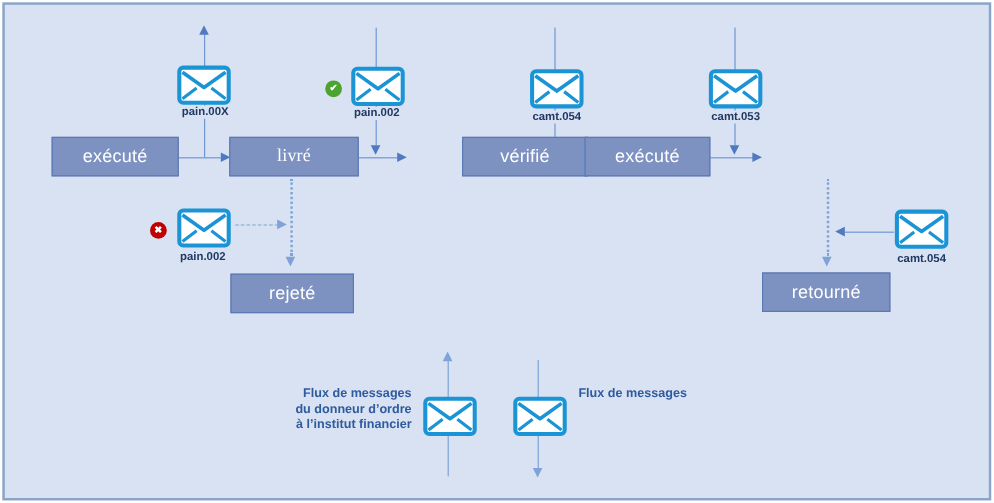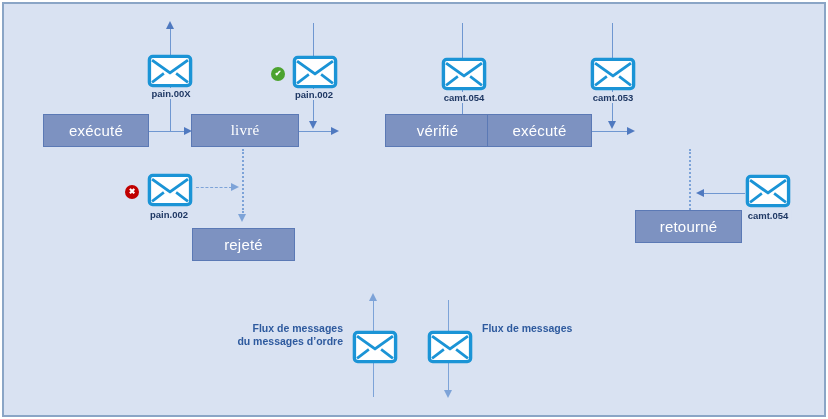--- a/index.html
+++ b/index.html
@@ -128,34 +128,35 @@
         <path d="M5 30 L17.5 20.5 M43 30 L30.5 20.5" fill="none" stroke="#1b94d6" stroke-width="2.8"></path>
       </svg>
     </div>
   <div class="msg-label" style="left:768px;top:210px;">camt.054</div>
 
   <div class="state-box" style="left:43px;top:114px;width:104px;">exécuté</div>
   <div class="state-box" style="left:191px;top:114px;width:106px;font-family:Liberation Serif, serif;">livré</div>
   <div class="state-box" style="left:339px;top:114px;width:103px;margin-left:46px;">vérifié</div>
   <div class="state-box" style="left:487px;top:114px;width:103px;">exécuté</div>
   <div class="state-box" style="left:192px;top:228px;width:101px;">rejeté</div>
-  <div class="state-box" style="left:635px;top:210px;width:105px;">retourné</div>
+  <div class="state-box" style="left:635px;top:227px;width:105px;">retourné</div>
 
   <div class="ah ah-up ah-light" style="left:369px;top:293px;"></div>
   <div class="vline" style="left:373px;top:300px;height:97px;border-left-color:var(--dashed-blue);"></div>
   <div class="env" style="left:352px;top:330px;">
       <svg viewBox="0 0 48 36" width="100%" height="100%">
         <rect x="2.2" y="2.5" width="43.6" height="31" rx="3.5" fill="#ffffff" stroke="#1b94d6" stroke-width="3.6"></rect>
         <path d="M5 6.5 L24 20 L43 6.5" fill="none" stroke="#1b94d6" stroke-width="3.2" stroke-linejoin="round"></path>
         <path d="M5 30 L17.5 20.5 M43 30 L30.5 20.5" fill="none" stroke="#1b94d6" stroke-width="2.8"></path>
       </svg>
     </div>
   <div class="legend-text tr" style="left:210px;top:322px;width:133px;">
     <div>Flux de messages</div>
-    <div>du messages d’ordre</div>
+    <div>du donneur d’ordre</div>
+    <div>à l’institut financier</div>
   </div>
 
   <div class="vline" style="left:448px;top:300px;height:90px;border-left-color:var(--dashed-blue);"></div>
   <div class="ah ah-down ah-light" style="left:444px;top:390px;"></div>
   <div class="env" style="left:427px;top:330px;">
       <svg viewBox="0 0 48 36" width="100%" height="100%">
         <rect x="2.2" y="2.5" width="43.6" height="31" rx="3.5" fill="#ffffff" stroke="#1b94d6" stroke-width="3.6"></rect>
         <path d="M5 6.5 L24 20 L43 6.5" fill="none" stroke="#1b94d6" stroke-width="3.2" stroke-linejoin="round"></path>
         <path d="M5 30 L17.5 20.5 M43 30 L30.5 20.5" fill="none" stroke="#1b94d6" stroke-width="2.8"></path>
       </svg>

